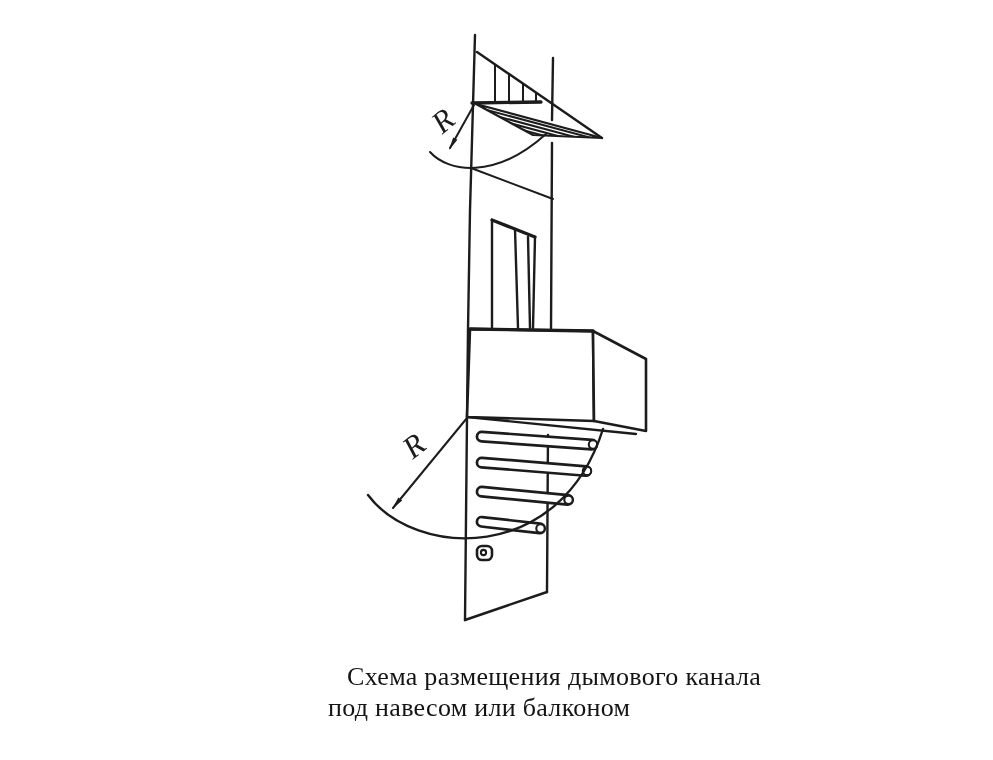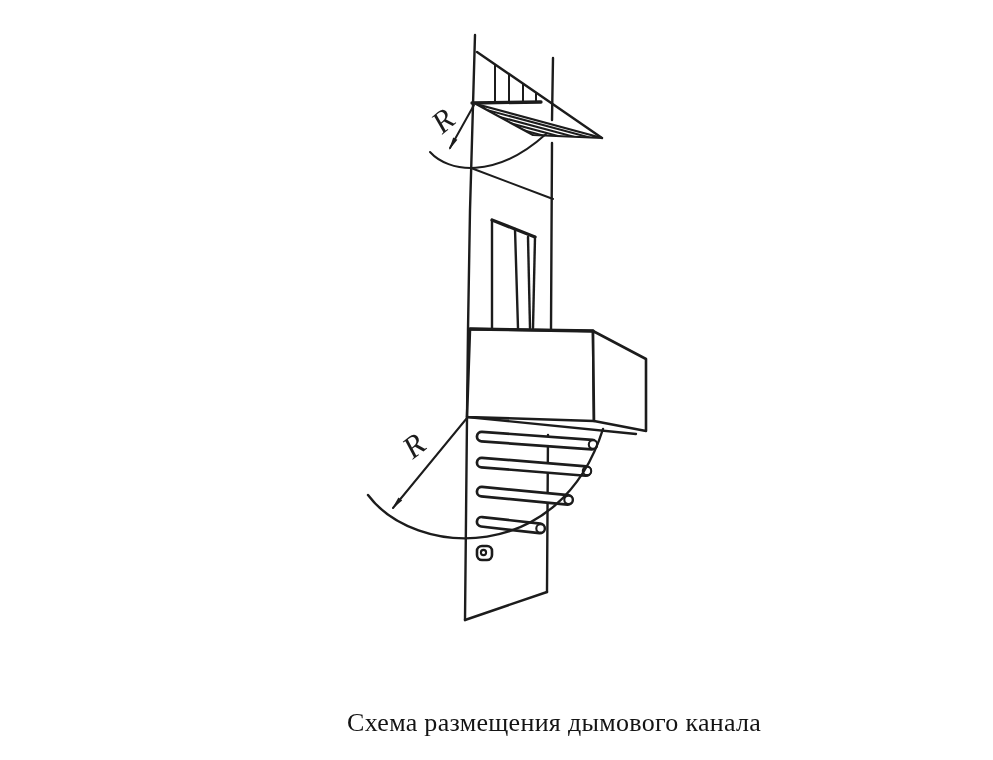--- a/index.html
+++ b/index.html
@@ -21,21 +21,21 @@
   .rlabel {
     fill:var(--ink);
     font-family:"Liberation Serif", serif;
     font-style:italic; font-size:31px;
   }
   .caption {
     position:absolute; left:328px; top:661px; width:570px;
     font-size:26px; line-height:31px; color:#141414;
     letter-spacing:0.3px;
   }
-  .caption .l1 { display:block; padding-left:19px;margin-top:46px; }
+  .caption .l1 { display:block; padding-left:19px; }
   .caption .l2 { display:block; }
 </style>
 </head>
 <body>
 
 <div class="canvas">
 
   <svg class="drawing" width="993" height="760" viewBox="0 0 993 760" xmlns="http://www.w3.org/2000/svg">
 
     <defs>
@@ -116,15 +116,16 @@
 
     <g>
       <rect class="fw" x="477" y="546" width="15" height="14" rx="5"></rect>
       <circle class="cap" cx="483.5" cy="552.5" r="2.6"></circle>
     </g>
 
   </svg>
 
   <div class="caption">
     <span class="l1">Схема размещения дымового канала</span>
+    <span class="l2">под навесом или балконом</span>
   </div>
 
 </div>
 
 </body></html>

